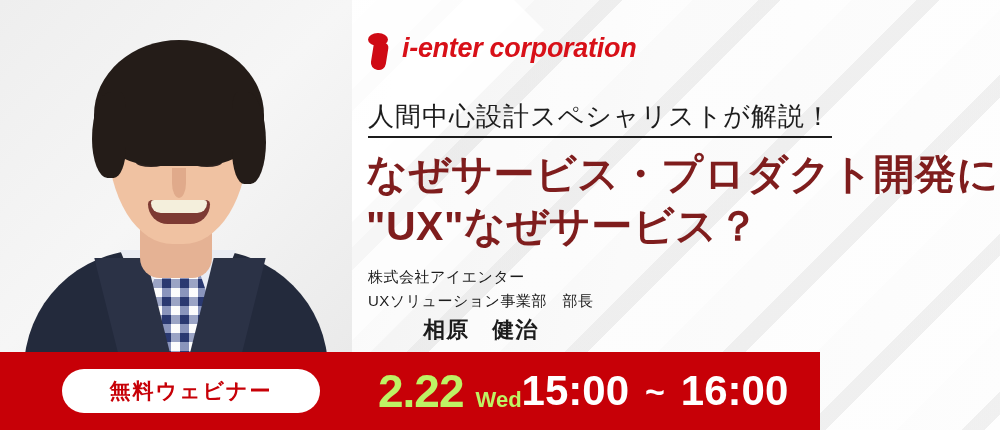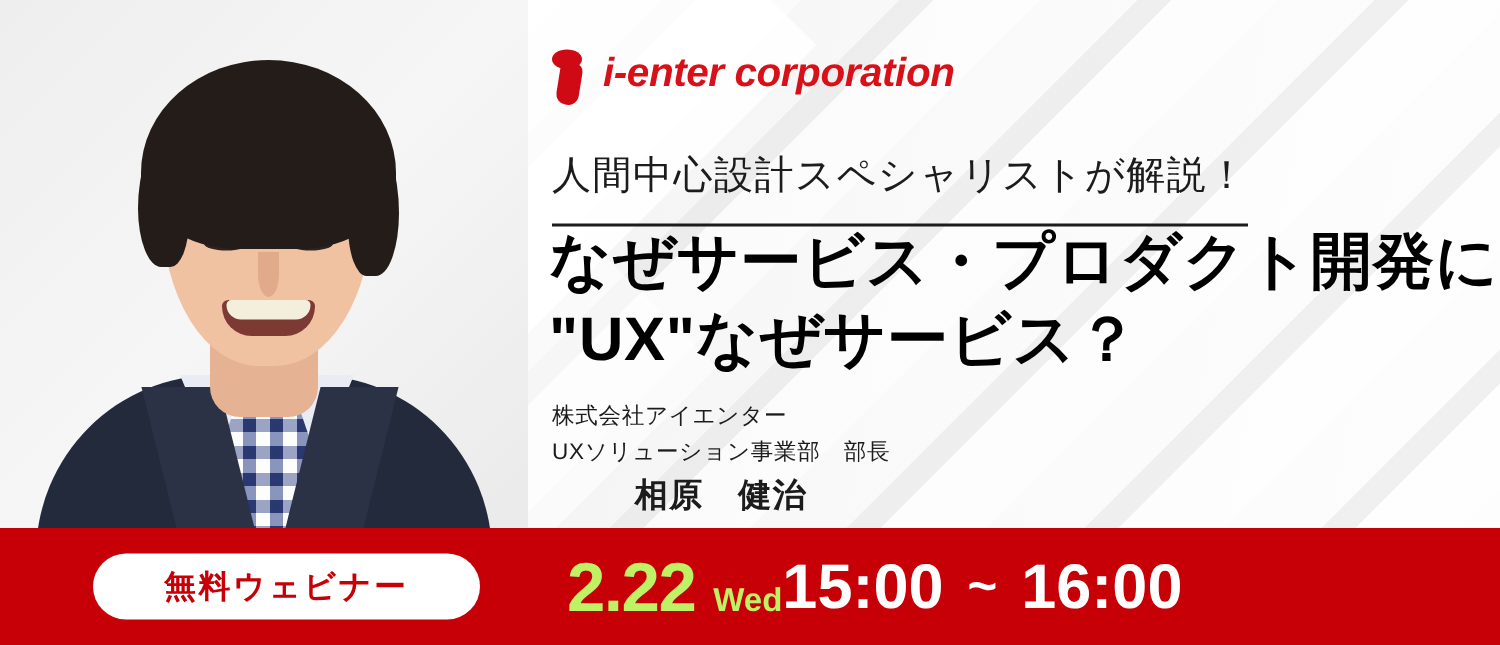--- a/index.html
+++ b/index.html
@@ -210,31 +210,31 @@
   }
 
   
   .kicker {
     position: absolute;
     left: 368px;
     top: 99px;
     font-size: 26px;
     color: #1c1c1c;
     letter-spacing: 1px;
-    padding-bottom: 15px;
+    padding-bottom: 2px;
     border-bottom: 2px solid #1c1c1c;
     display: inline-block;
   }
   .title {
     position: absolute;
     left: 366px;
     top: 148px;
     font-size: 41px;
     font-weight: bold;
-    color: #000000;
+    color: #7f1d1d;
     line-height: 1.28;
     letter-spacing: 0.5px;
   }
   .title .ux { font-weight: bold; }
 
   
   .speaker {
     position: absolute;
     left: 368px;
     top: 268px;
@@ -242,21 +242,21 @@
   }
   .speaker-company { font-size: 15px; letter-spacing: .5px; margin-bottom: 5px; }
   .speaker-dept { font-size: 15px; letter-spacing: .5px; margin-bottom: 4px; }
   .speaker-name { font-size: 22px; font-weight: bold; letter-spacing: 1px; text-align: center; }
 
   
   .footer {
     position: absolute;
     left: 0;
     bottom: 0;
-    width: 1000px;
+    width: 820px;
     height: 78px;
     background: #c70007;
     display: flex;
     align-items: center;
   }
   .badge {
     margin-left: 62px;
     width: 258px;
     height: 44px;
     background: #ffffff;

